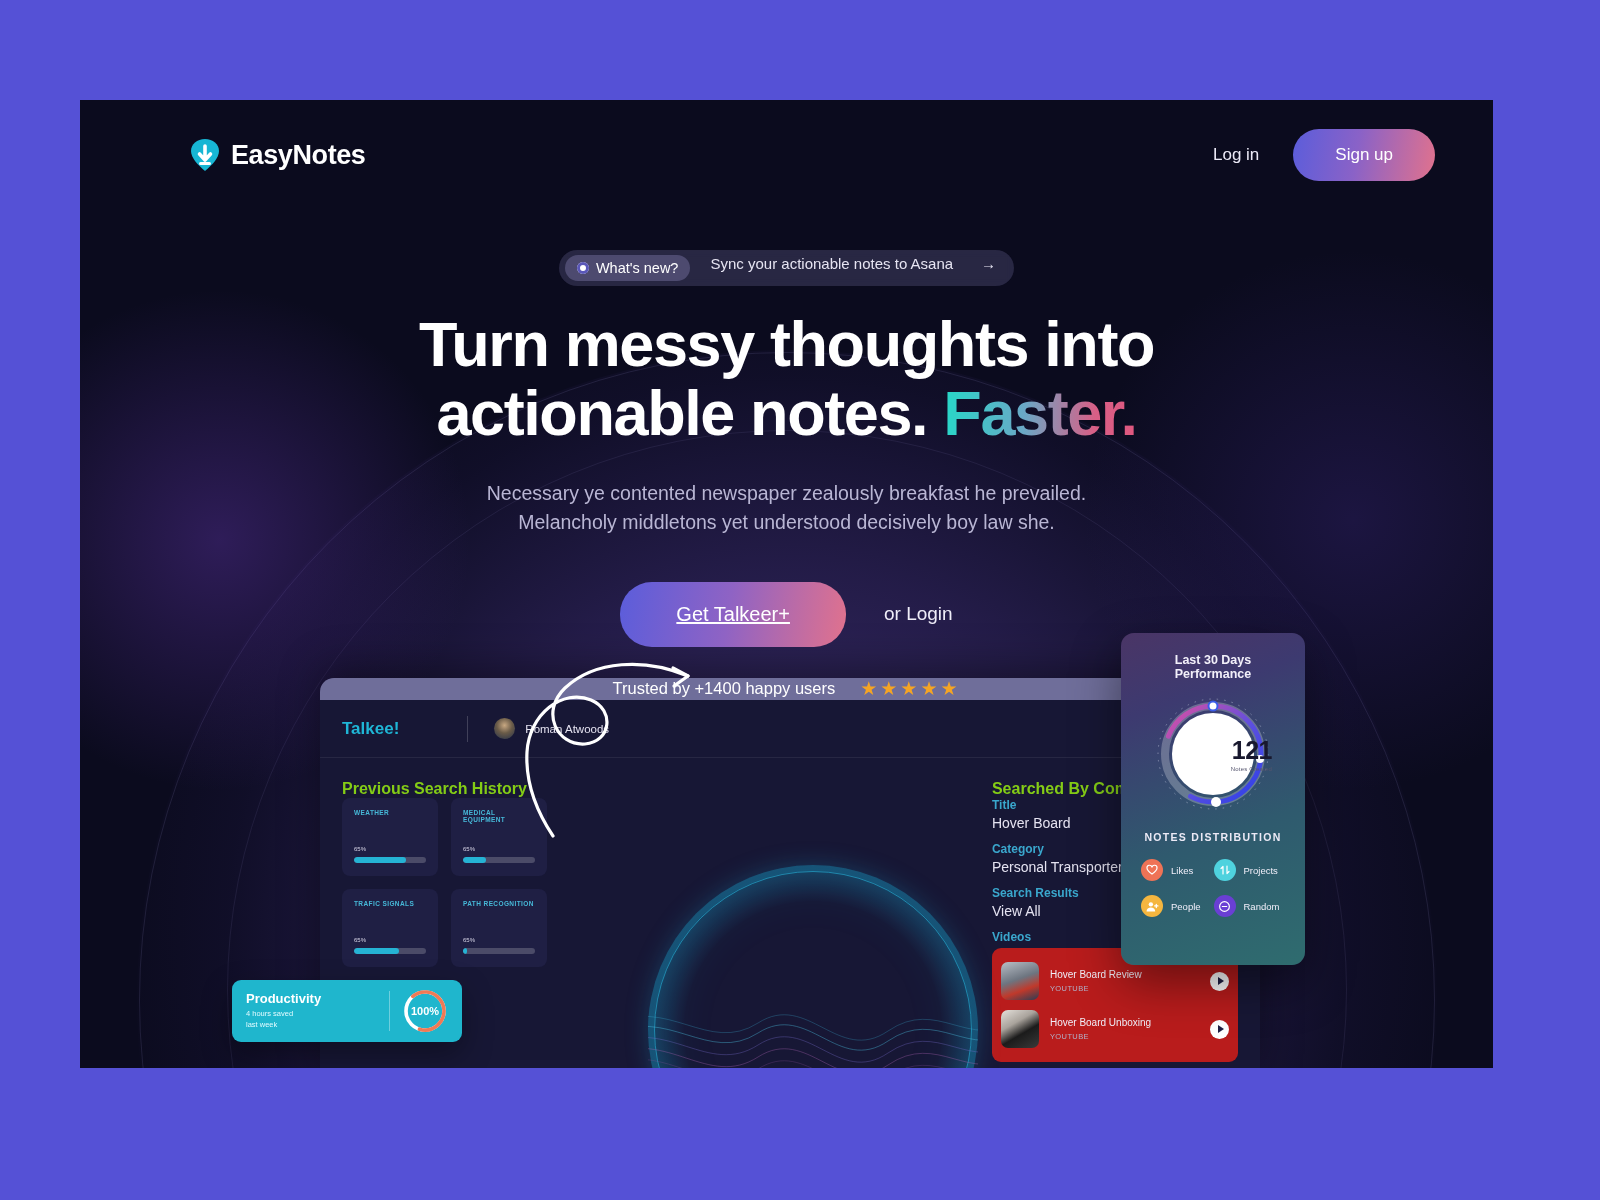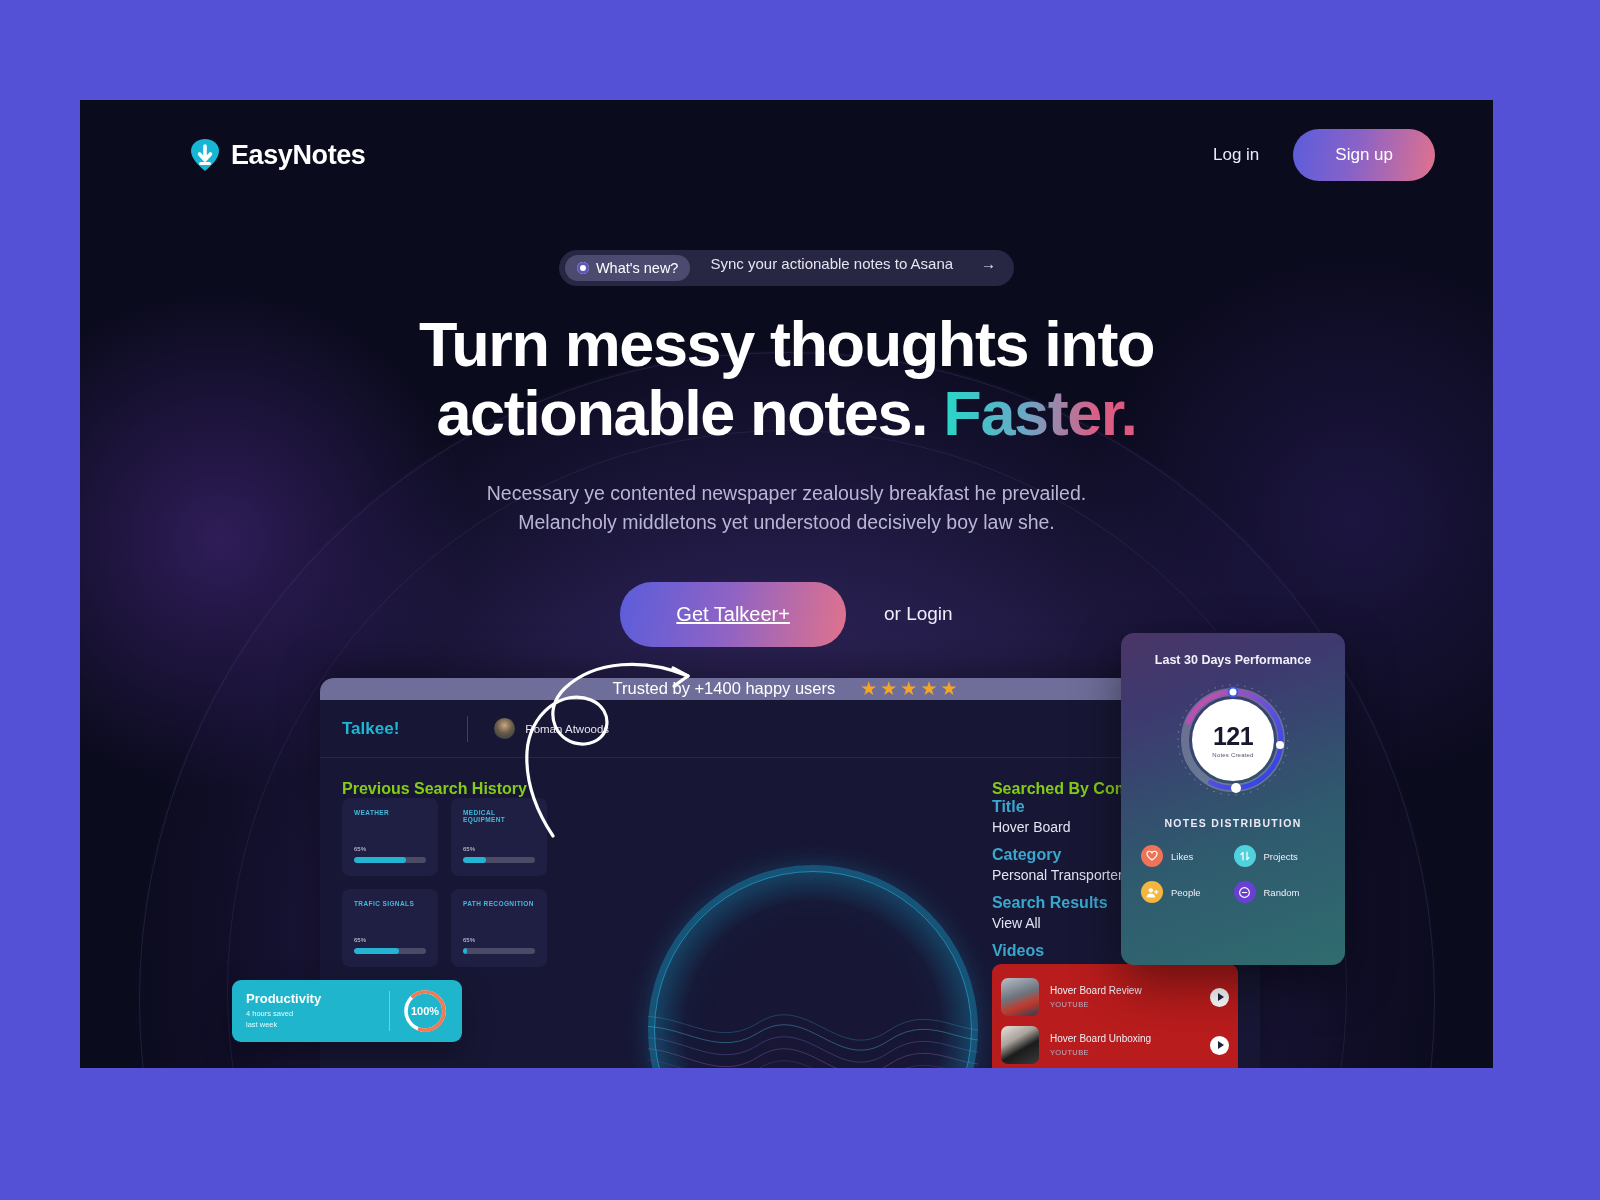--- a/index.html
+++ b/index.html
@@ -198,42 +198,42 @@
     background: radial-gradient(circle at 50% 50%, rgba(12,20,48,0.0) 55%, rgba(22,168,208,0.38) 78%, rgba(28,190,230,0.55) 92%, rgba(12,20,48,0) 100%);
     box-shadow: 0 0 60px rgba(26,170,215,0.22) inset;
   }
   .sphere-ring {
     position: absolute; inset: 6px; border-radius: 50%;
     border: 1.5px solid rgba(40,195,235,0.55);
     box-shadow: 0 0 28px rgba(30,180,225,0.35);
   }
 
   .kv { margin-bottom: 11px; }
-  .kv-key { color: #3aa7cd; font-size: 16px; font-weight: 600; }
+  .kv-key { color: #3aa7cd; font-size: 12px; font-weight: 600; }
   .kv-val { color: #e5e3f1; font-size: 14px; margin-top: 3px; }
   .vid-panel { background: #b91c1c; border-radius: 9px; padding: 9px; margin-top: 4px; }
   .vid-row { display: flex; align-items: center; gap: 11px; padding: 5px 0; }
   .vid-thumb { width: 38px; height: 38px; border-radius: 7px; flex: 0 0 auto; }
   .vid-thumb.a { background: linear-gradient(160deg, #b9bfc7 0%, #6d7580 45%, #c0392b 70%, #2a3d55 100%); }
   .vid-thumb.b { background: linear-gradient(150deg, #e6e2dc 0%, #a9a39c 35%, #1b1b1b 60%, #3a3a3a 100%); }
   .vid-meta { flex: 1 1 auto; }
   .vid-title { color: #f0eef8; font-size: 10px; }
   .vid-src { color: #b3b0c8; font-size: 7.5px; margin-top: 4px; letter-spacing: .4px; }
   .play-btn {
     width: 19px; height: 19px; border-radius: 50%; background: #fff;
     display: flex; align-items: center; justify-content: center; flex: 0 0 auto;
   }
   .play-tri {
     width: 0; height: 0; border-left: 6px solid #1f1f44;
     border-top: 4px solid transparent; border-bottom: 4px solid transparent; margin-left: 2px;
   }
 
   
   .perf-card {
-    position: absolute; left: 1041px; top: 533px; width: 224px; height: 332px;
+    position: absolute; left: 1041px; top: 533px; width: 184px; height: 332px;
     border-radius: 13px; z-index: 60;
     background: linear-gradient(160deg, #4a3566 0%, #3d3a70 22%, #2f5a6e 60%, #2f6c6f 100%);
     box-shadow: 0 18px 50px rgba(0,0,0,0.45);
     padding: 20px 16px; text-align: center; overflow: hidden;
   }
   .perf-title { color: #f2f0fa; font-size: 12.5px; font-weight: 600; }
   .gauge-wrap { margin: 14px auto 0; width: 118px; height: 118px; position: relative; }
   .gauge-num { color: #18182e; font-size: 25px; font-weight: 700; letter-spacing: -0.5px; }
   .gauge-cap { color: #55556e; font-size: 6px; margin-top: 1px; letter-spacing: .2px; }
   .perf-sub { color: #eceaf6; font-size: 10.5px; letter-spacing: 1.3px; font-weight: 600; margin-top: 18px; }
@@ -452,21 +452,21 @@
           <g stroke="#cfd3e6" stroke-width="1" opacity=".45">
             <circle cx="59" cy="59" r="55" fill="none" stroke-dasharray="1.5 6"></circle>
           </g>
           <circle cx="59" cy="59" r="48" fill="none" stroke="rgba(255,255,255,0.25)" stroke-width="8"></circle>
           <circle cx="59" cy="59" r="48" fill="none" stroke="url(#gg)" stroke-width="5" stroke-dasharray="232 70" stroke-dashoffset="58" transform="rotate(-90 59 59)" stroke-linecap="round"></circle>
           <circle cx="59" cy="59" r="41" fill="#ffffff"></circle>
           <circle cx="59" cy="11" r="4.5" fill="#ffffff" stroke="#3b5ce8" stroke-width="2"></circle>
           <circle cx="106" cy="64" r="4" fill="#ffffff"></circle>
           <circle cx="62" cy="107" r="5" fill="#ffffff"></circle>
         </svg>
-        <div style="position:absolute;inset:0;display:flex;flex-direction:column;align-items:center;justify-content:center">
+        <div style="position:absolute;inset:0;display:flex;flex-direction:column;align-items:flex-end;justify-content:center">
           <span class="gauge-num">121</span>
           <span class="gauge-cap">Notes Created</span>
         </div>
       </div>
       <div class="perf-sub">NOTES DISTRIBUTION</div>
       <div class="dist-grid">
         <div class="dist-item">
           <span class="dist-ic" style="background:#ef7356">
             <svg width="12" height="12" viewBox="0 0 24 24" fill="none" stroke="#fff" stroke-width="2.4">
                 <path d="M12 20 C5 15 2 11 2 8 a5 5 0 0 1 10 -1 a5 5 0 0 1 10 1 c0 3 -3 7 -10 12z"></path>

